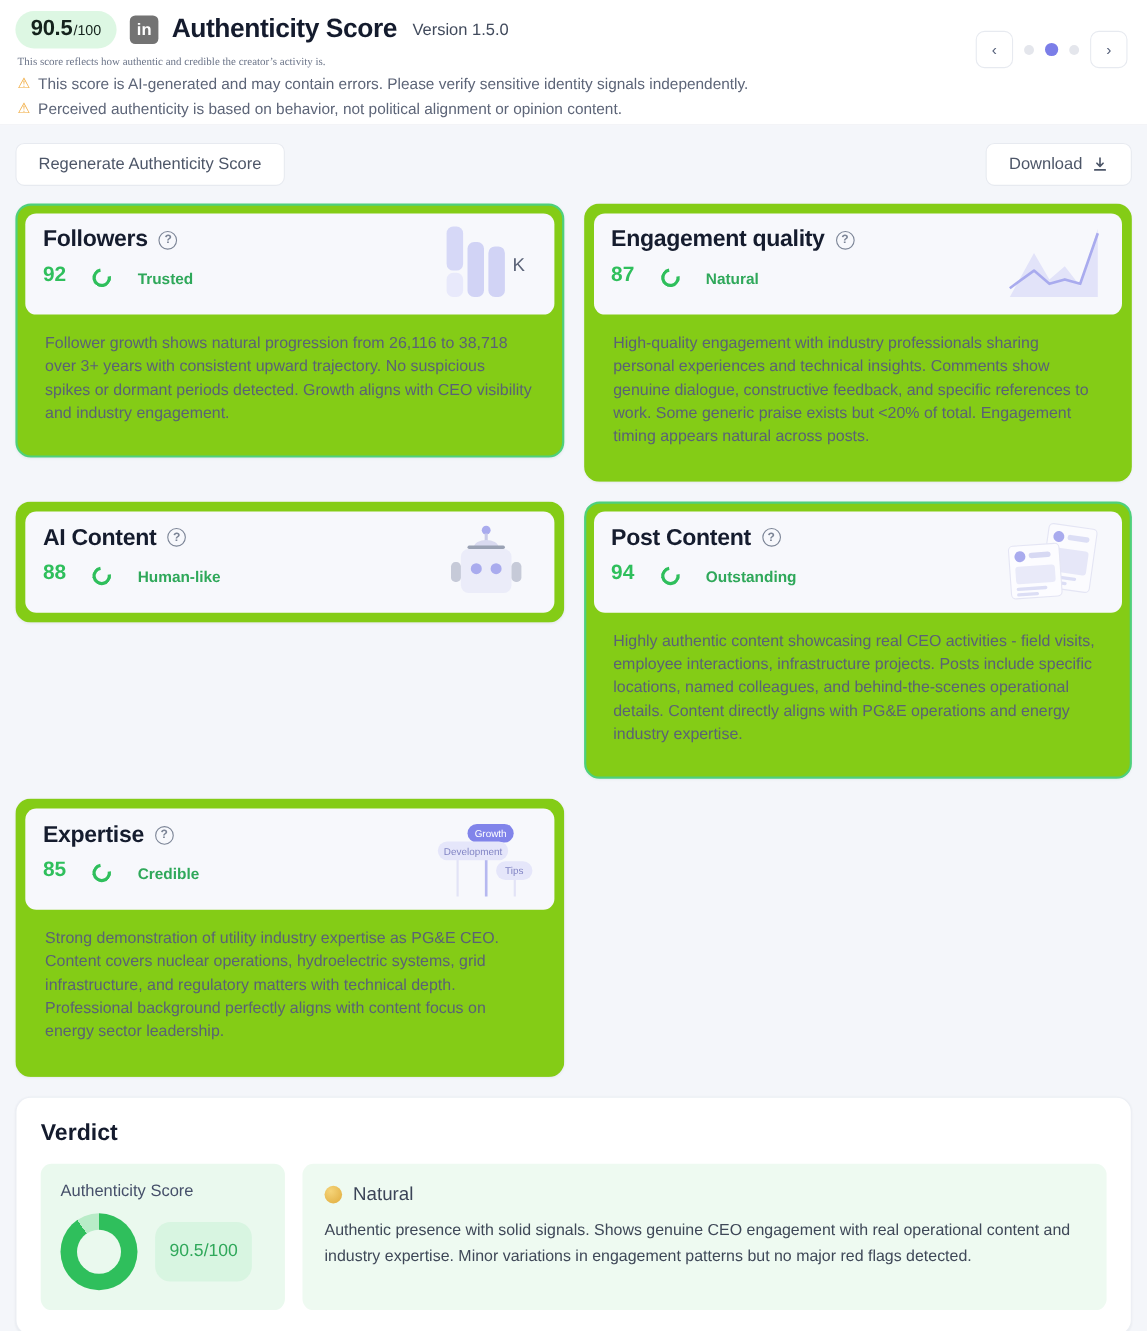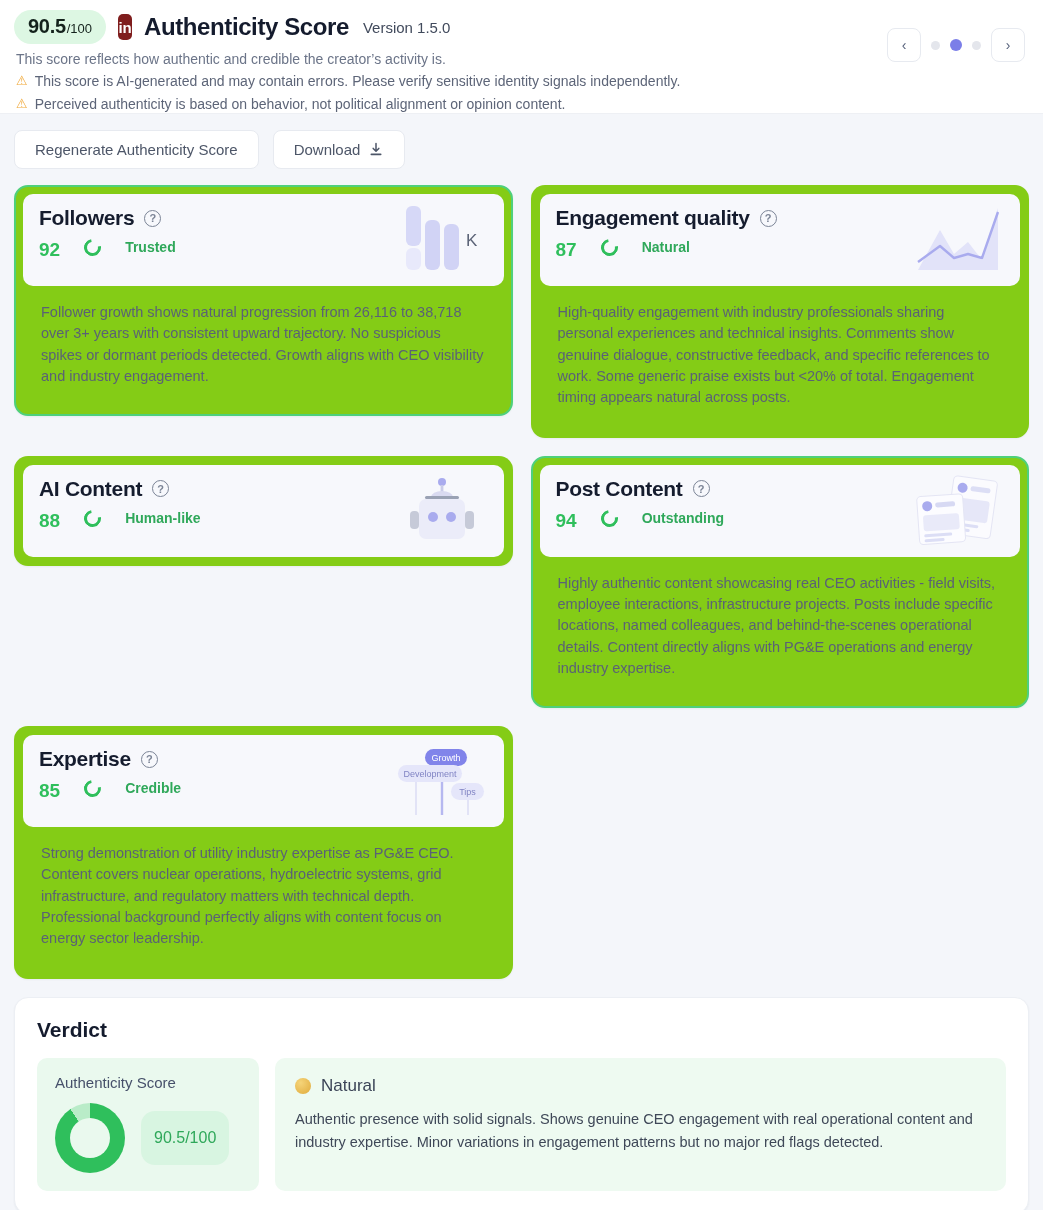--- a/index.html
+++ b/index.html
@@ -31,35 +31,35 @@
     border-radius: 18px;
     padding: 5px 14px 6px 14px;
     display: flex;
     align-items: baseline;
     gap: 1px;
     color: #14221c;
   }
   .score-badge .big { font-size: 20px; font-weight: 600; letter-spacing: -0.3px; }
   .score-badge .small { font-size: 13px; font-weight: 500; }
   .li-icon {
-    width: 14px; height: 26px;
-    background: #7f1d1d;
+    width: 26px; height: 26px;
+    background: #737373;
     border-radius: 5px;
     display: flex; align-items: center; justify-content: center;
     color: #fff; font-size: 15px; font-weight: 700;
     font-family: "Liberation Sans", sans-serif;
     line-height: 1;
   }
   .page-title {
     font-size: 24px; font-weight: 600; color: #141b2d; letter-spacing: -0.4px;
   }
   .version { font-size: 15px; color: #414a5c; margin-left: 2px; font-weight: 400; }
 
   .subtitle {
-    font-size: 14px; color: #6b7488; margin-top: 7px; padding-left: 2px;
+    font-size: 10px; color: #6b7488; margin-top: 7px; padding-left: 2px; font-family: Liberation Serif, serif;
   }
   .warn-line {
     display: flex; align-items: flex-start; gap: 7px;
     font-size: 14px; color: #5d6578; margin-top: 6px; padding-left: 2px;
   }
   .warn-ico { color: #f0a93b; font-size: 13px; line-height: 1.3; }
 
   .pager {
     position: absolute; right: 18px; top: 28px;
     display: flex; align-items: center; gap: 10px;
@@ -75,21 +75,21 @@
   .dot { width: 9px; height: 9px; border-radius: 50%; background: #e4e6ec; }
   .dot.active { width: 12px; height: 12px; background: #7b7ee8; }
 
   
   .body-area {
     background: #f4f6fa;
     padding: 16px 14px 0 14px;
     height: 1096px;
   }
   .actions {
-    display: flex; justify-content: flex-start; gap: 14px; margin-bottom: 16px;
+    display: flex; justify-content: space-between; gap: 14px; margin-bottom: 16px;
   }
   .btn {
     background: #fff; border: 1px solid #e7eaf0; border-radius: 8px;
     padding: 10px 20px; font-size: 15px; color: #4d5668; cursor: pointer;
     display: flex; align-items: center; gap: 8px;
     font-family: "Liberation Sans", sans-serif;
   }
 
   .grid {
     display: grid;
@@ -113,21 +113,21 @@
     position: relative;
     min-height: 92px;
   }
   .card-title-row { display: flex; align-items: center; gap: 10px; }
   .card-title { font-size: 21px; font-weight: 600; color: #151c2e; letter-spacing: -0.3px; }
   .help-ico {
     width: 17px; height: 17px; border: 1.6px solid #7b8496; border-radius: 50%;
     color: #7b8496; font-size: 11px; display: flex; align-items: center;
     justify-content: center; cursor: pointer; font-weight: 600;
   }
-  .score-row { display: flex; align-items: flex-start; gap: 24px; margin-top: 9px; }
+  .score-row { display: flex; align-items: flex-end; gap: 24px; margin-top: 9px; }
   .score-num { font-size: 19px; font-weight: 600; color: #2fbf5c; }
   .score-label { font-size: 14px; font-weight: 600; color: #2fa85a; }
   .ring {
     width: 17px; height: 17px; border-radius: 50%;
     border: 3.4px solid #2fbf5c;
     border-top-color: transparent;
     transform: rotate(35deg);
   }
   .card-art {
     position: absolute; right: 14px; top: 8px;

